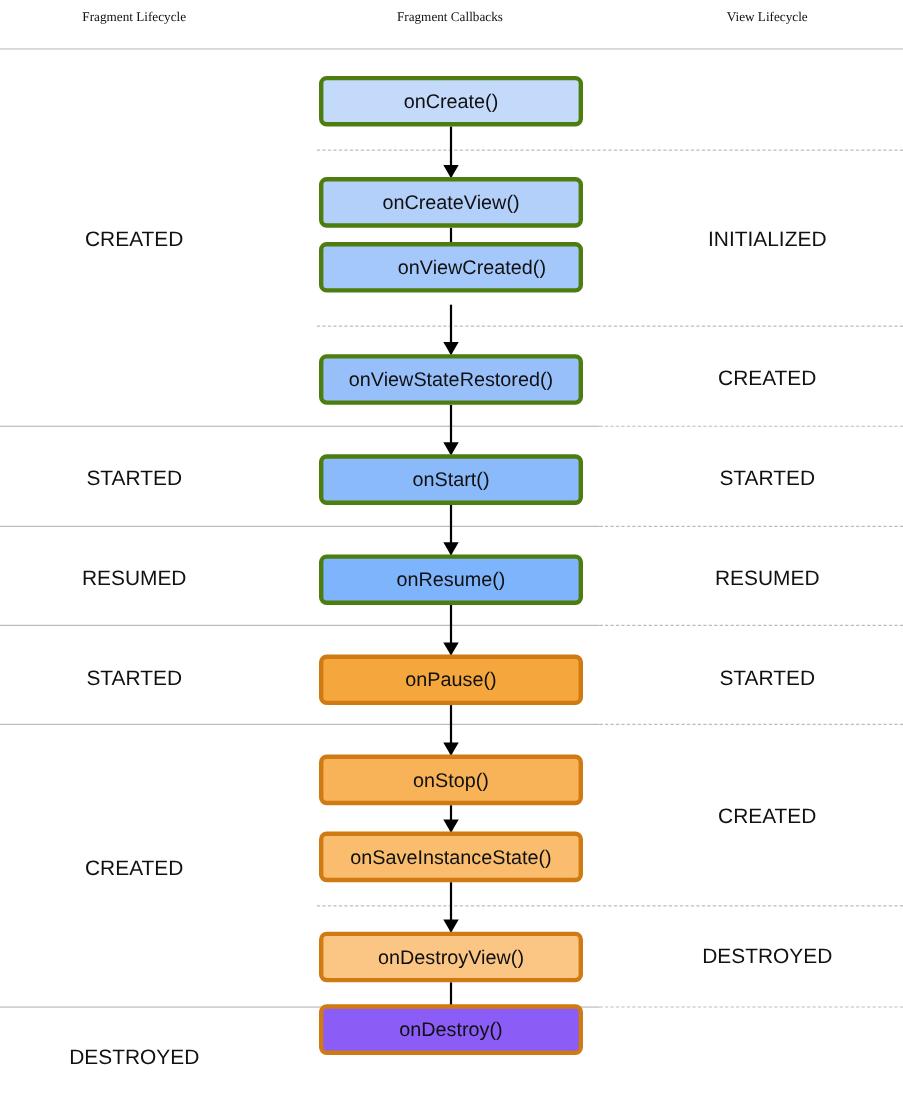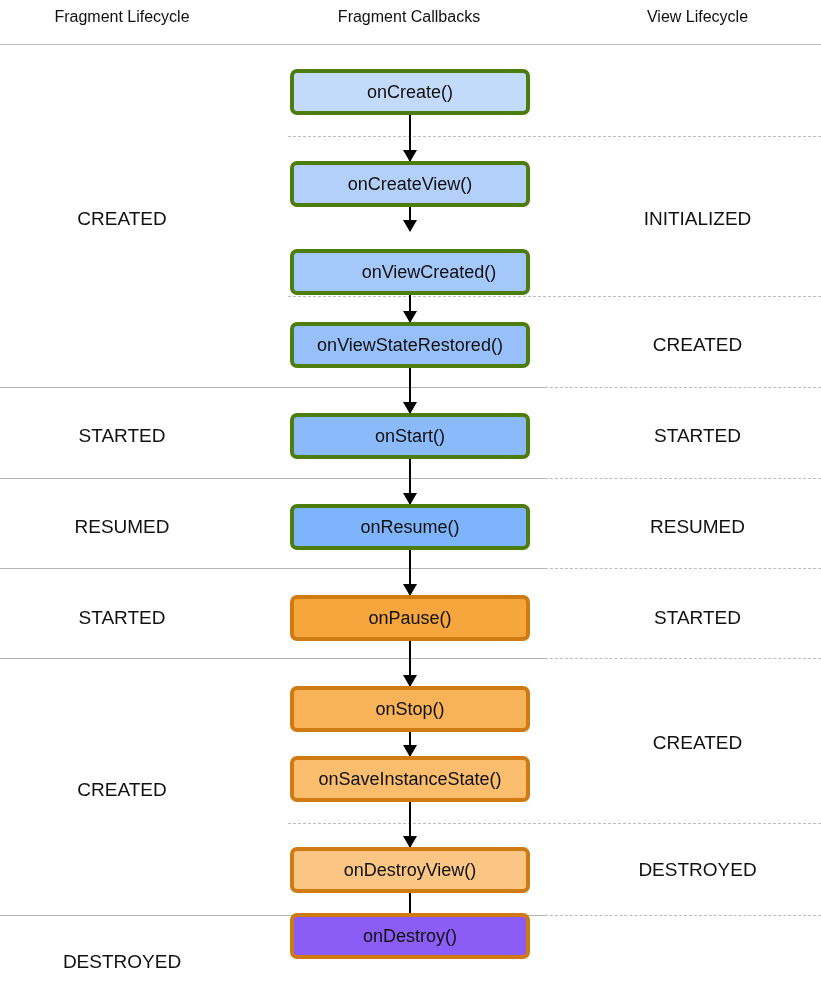--- a/index.html
+++ b/index.html
@@ -12,24 +12,25 @@
     width:821px;
     height:1004px;
     overflow:hidden;
     background:#ffffff;
   }
 
   
   .col-header{
     position:absolute;
     top:8px;
-    font-size:16px;
+    font-size:12px;
     color:#111111;
     text-align:center;
     white-space:nowrap;
+    font-family:Liberation Serif, serif;
   }
   #hdr-fragment-lifecycle{left:0;width:244px;}
   #hdr-fragment-callbacks{left:244px;width:330px;}
   #hdr-view-lifecycle{left:574px;width:247px;}
 
   .header-rule{
     position:absolute;
     left:0;
     top:44px;
     width:821px;
@@ -161,21 +162,21 @@
       <div class="state-label right-col" style="top: 345px;">CREATED</div>
       <div class="state-label right-col" style="top: 436px;">STARTED</div>
       <div class="state-label right-col" style="top: 527px;">RESUMED</div>
       <div class="state-label right-col" style="top: 618px;">STARTED</div>
       <div class="state-label right-col" style="top: 743px;">CREATED</div>
       <div class="state-label right-col" style="top: 870px;">DESTROYED</div>
     </div>
   <div id="callback-layer">
       <div class="callback-box" style="top: 92px; background: rgb(196, 218, 250);">onCreate()</div>
       <div class="callback-box" style="top: 184px; background: rgb(179, 208, 251);">onCreateView()</div>
-      <div class="callback-box" style="top: 272px; background: rgb(165, 200, 251); padding-left: 38px;">onViewCreated()</div>
+      <div class="callback-box" style="top: 243px; background: rgb(165, 200, 251); padding-left: 38px;">onViewCreated()</div>
       <div class="callback-box" style="top: 345px; background: rgb(151, 192, 251);">onViewStateRestored()</div>
       <div class="callback-box" style="top: 436px; background: rgb(139, 186, 251);">onStart()</div>
       <div class="callback-box" style="top: 527px; background: rgb(126, 180, 251);">onResume()</div>
       <div class="callback-box orange" style="top: 618px; background: rgb(245, 166, 60);">onPause()</div>
       <div class="callback-box orange" style="top: 709px; background: rgb(248, 178, 87); text-align: right;">onStop()</div>
       <div class="callback-box orange" style="top: 779px; background: rgb(250, 188, 109);">onSaveInstanceState()</div>
       <div class="callback-box orange" style="top: 870px; background: rgb(251, 197, 131);">onDestroyView()</div>
       <div class="callback-box orange" style="top: 936px; background: #8b5cf6;">onDestroy()</div>
     </div>
 

